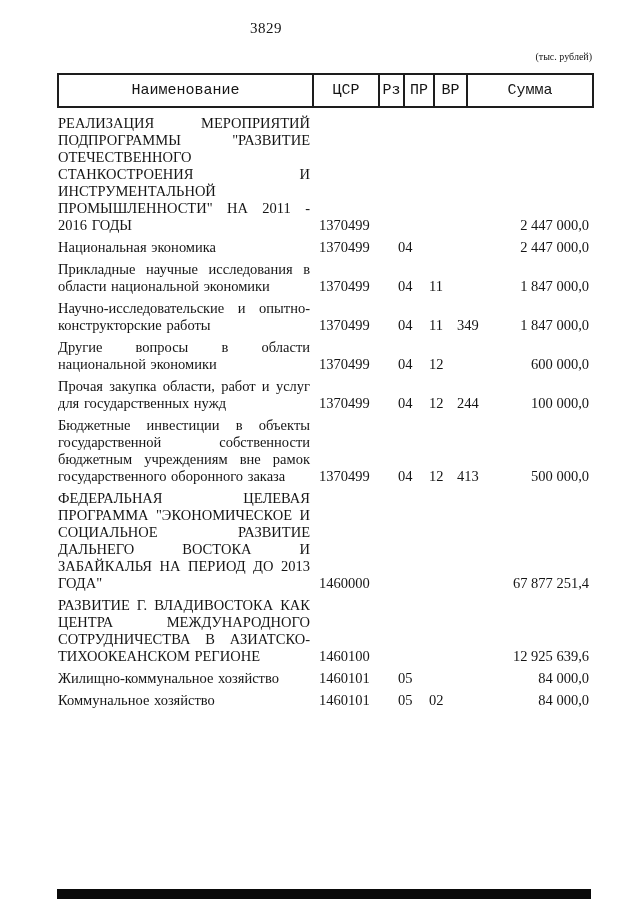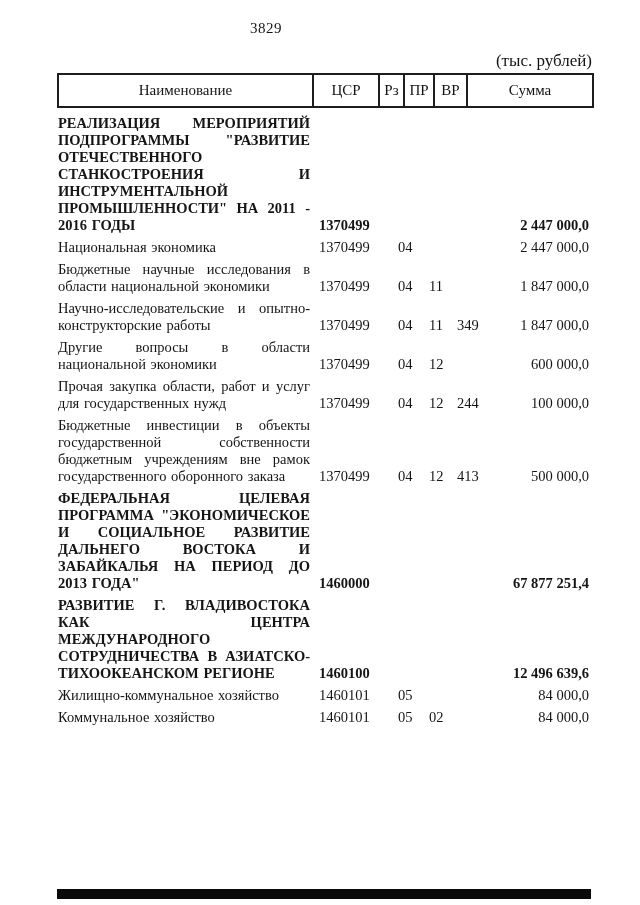--- a/index.html
+++ b/index.html
@@ -21,21 +21,21 @@
     left: 0;
     width: 532px;
     text-align: center;
     font-size: 15px;
     letter-spacing: 0.5px;
   }
   .units-note {
     position: absolute;
     top: 51px;
     right: 48px;
-    font-size: 17px;
+    font-size: 10px;
     margin-left: 20px;
   }
   table.budget {
     position: absolute;
     left: 57px;
     top: 73px;
     width: 535px;
     border-collapse: collapse;
     table-layout: fixed;
     font-size: 14.5px;
@@ -49,39 +49,40 @@
   col.c-sum  { width: 126px; }
   th {
     border: 2px solid #1d1d1d;
     font-weight: normal;
     font-size: 15px;
     height: 31px;
     padding: 0 1px;
     text-align: center;
     vertical-align: middle;
     background: #ffffff;
+    font-family: Liberation Mono, monospace;
   }
   td {
     vertical-align: bottom;
     padding: 5px 0 0 0;
     overflow: visible;
   }
   tbody tr:first-child td { padding-top: 7px; }
   td.name {
     text-align: justify;
     text-align-last: left;
     padding-right: 3px;
     word-spacing: 1px;
   }
   td.csr { padding-left: 6px;  white-space: nowrap; }
   td.rz  { padding-left: 19px; white-space: nowrap; }
   td.pr  { padding-left: 25px; white-space: nowrap; text-align: right; }
   td.vr  { padding-left: 23px; white-space: nowrap; }
   td.sum { text-align: right; padding-right: 4px; white-space: nowrap; }
-  tr.bold { font-weight: bold; }
+  tr.bold { font-weight: normal; }
   .scan-bar {
     position: absolute;
     left: 57px;
     top: 889px;
     width: 534px;
     height: 10px;
     background: #0a0a0a;
   }
 </style>
 </head>
@@ -120,21 +121,21 @@
   </tr>
       <tr>
     <td class="name">Национальная экономика</td>
     <td class="csr">1370499</td>
     <td class="rz">04</td>
     <td class="pr"></td>
     <td class="vr"></td>
     <td class="sum">2 447 000,0</td>
   </tr>
       <tr>
-    <td class="name">Бюджетные научные исследования в области национальной экономики</td>
+    <td class="name">Прикладные научные исследования в области национальной экономики</td>
     <td class="csr">1370499</td>
     <td class="rz">04</td>
     <td class="pr">11</td>
     <td class="vr"></td>
     <td class="sum">1 847 000,0</td>
   </tr>
       <tr>
     <td class="name">Научно-исследовательские и опытно-конструкторские работы</td>
     <td class="csr">1370499</td>
     <td class="rz">04</td>
@@ -173,21 +174,21 @@
     <td class="pr"></td>
     <td class="vr"></td>
     <td class="sum">67 877 251,4</td>
   </tr>
       <tr class="bold">
     <td class="name">РАЗВИТИЕ Г. ВЛАДИВОСТОКА КАК ЦЕНТРА МЕЖДУНАРОДНОГО СОТРУДНИЧЕСТВА В АЗИАТСКО-ТИХООКЕАНСКОМ РЕГИОНЕ</td>
     <td class="csr">1460100</td>
     <td class="rz"></td>
     <td class="pr"></td>
     <td class="vr"></td>
-    <td class="sum">12 496 639,6</td>
+    <td class="sum">12 925 639,6</td>
   </tr>
       <tr>
     <td class="name">Жилищно-коммунальное хозяйство</td>
     <td class="csr">1460101</td>
     <td class="rz">05</td>
     <td class="pr"></td>
     <td class="vr"></td>
     <td class="sum">84 000,0</td>
   </tr>
       <tr>

